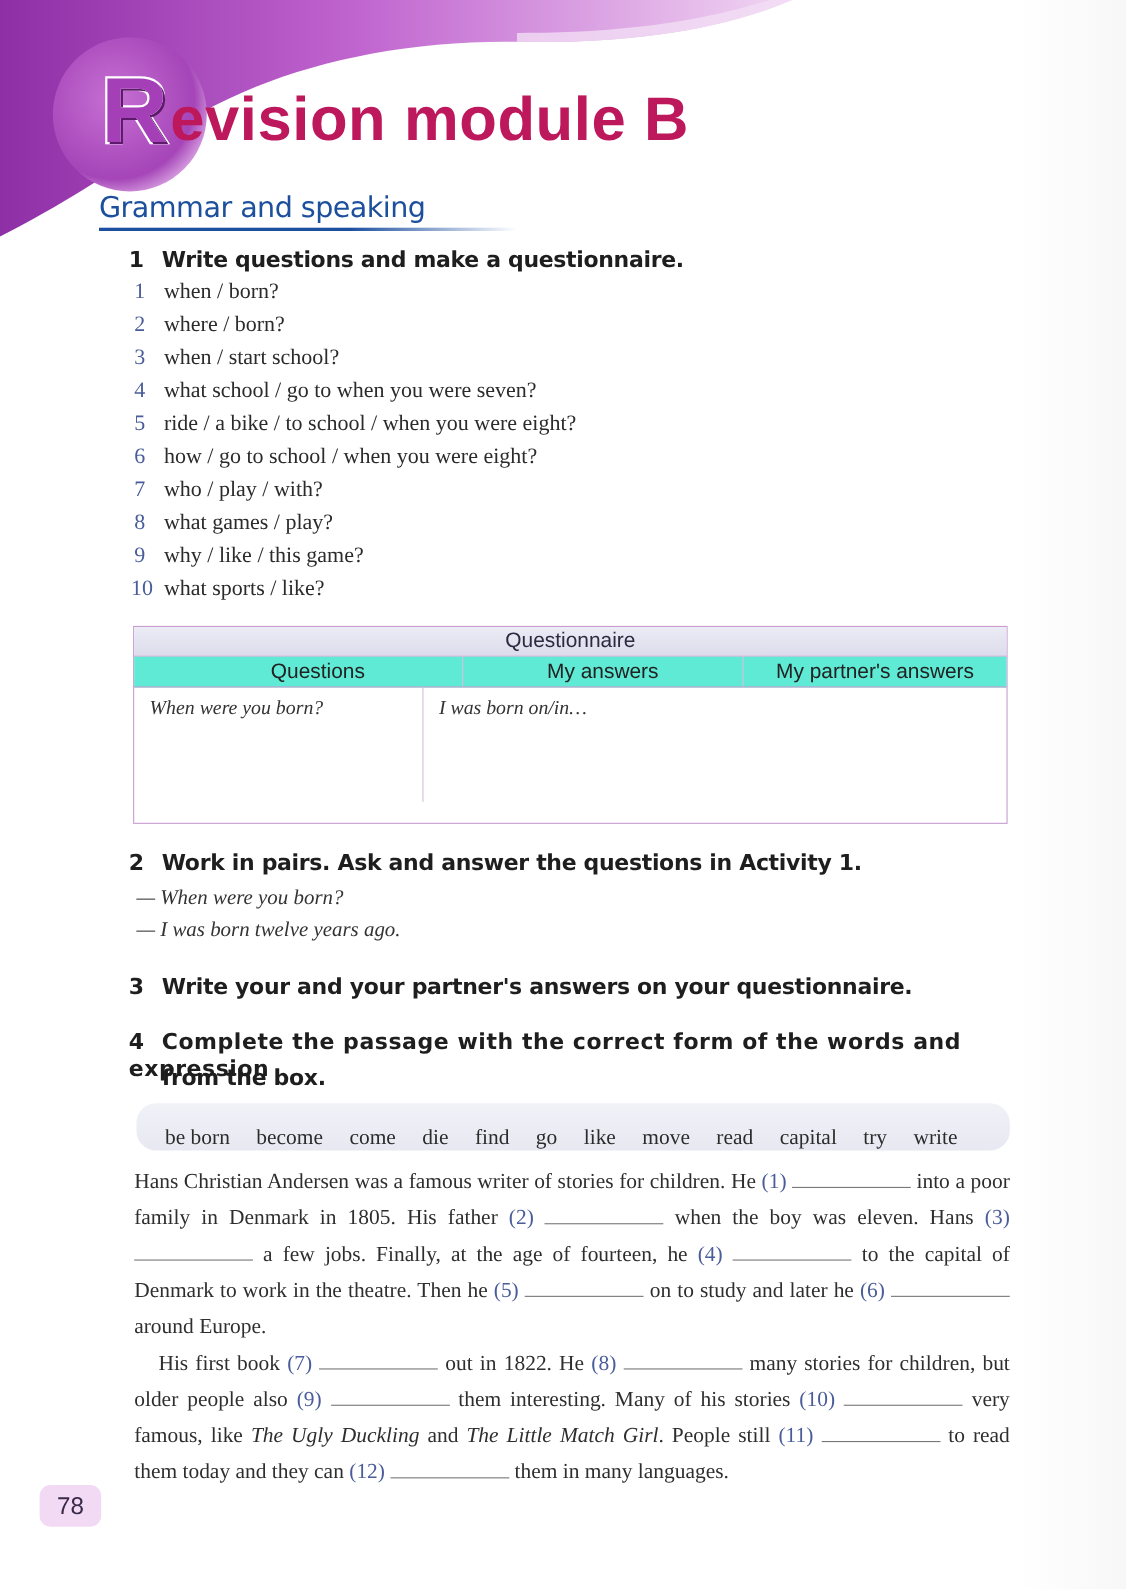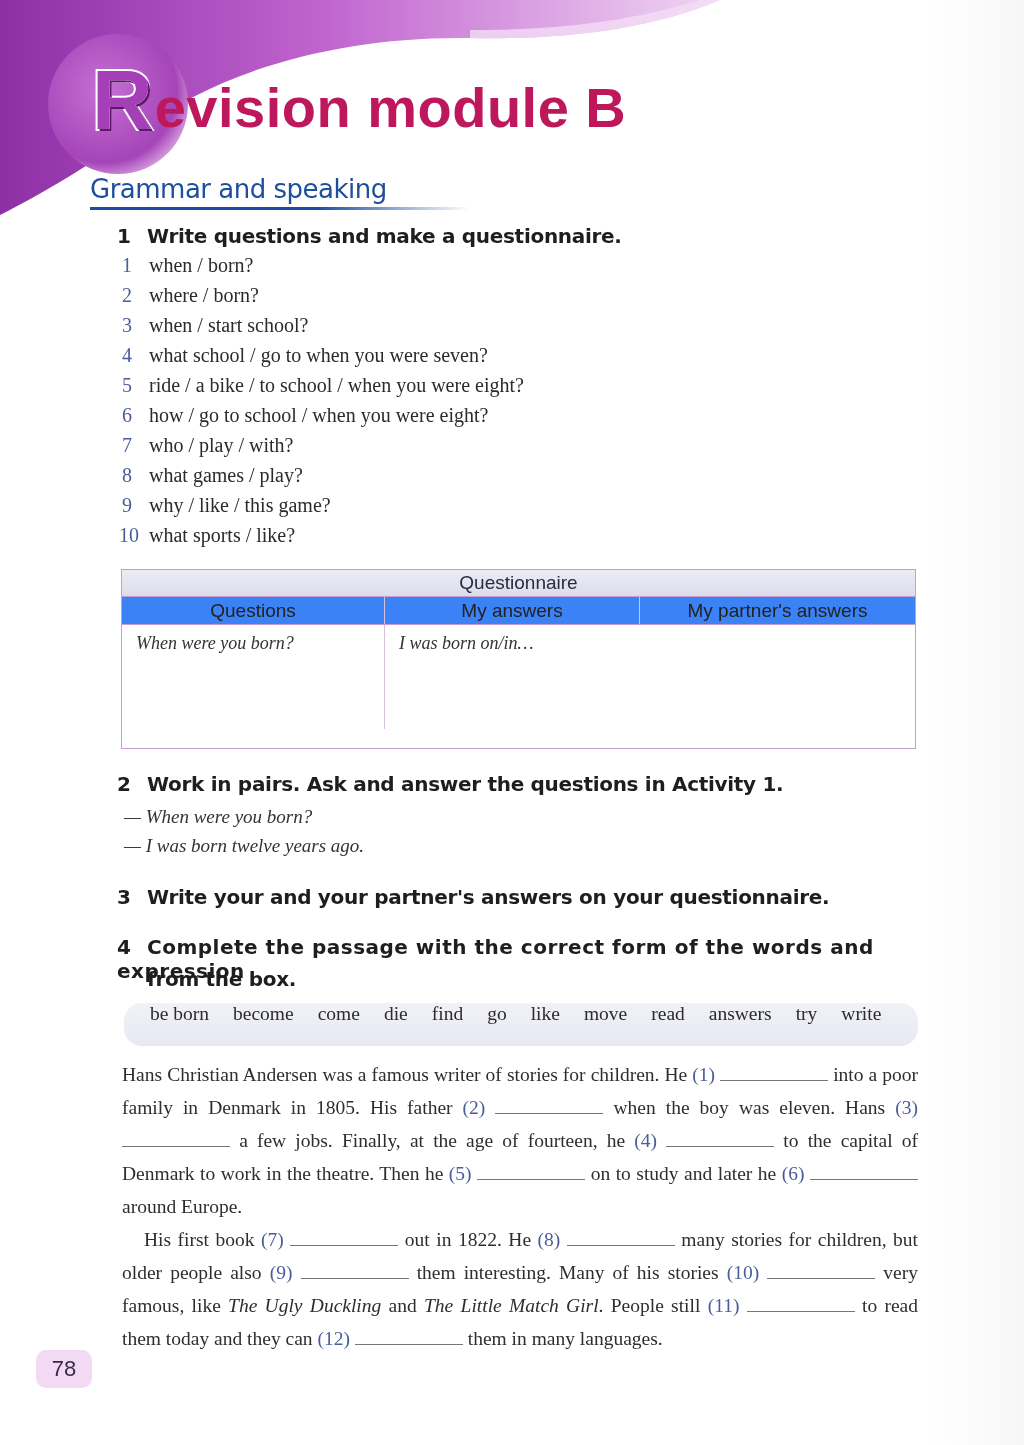--- a/index.html
+++ b/index.html
@@ -11,29 +11,29 @@
   .title-rest { font-family:Liberation Sans, sans-serif; font-weight:bold; font-size:56px; color:#be185d; letter-spacing:0.5px; line-height:1; position:relative; top:6px; }
   .section-title { position:absolute; left:90px; top:174px; font-family:"DejaVu Sans", sans-serif; font-size:26px; color:#1c4f9c; letter-spacing:-0.5px; }
   .section-rule { position:absolute; left:90px; top:207px; width:380px; height:3px; background:linear-gradient(90deg, #1d4fa0 0%, #1d4fa0 60%, rgba(29,79,160,0) 100%); }
   .act-head { position:absolute; left:92px; font-family:"DejaVu Sans", sans-serif; font-size:20px; color:#1e1e1e; font-weight:bold; letter-spacing:-0.3px;margin-left:25px; }
   .act-head .num { display:inline-block; width:30px; }
   .qlist { position:absolute; left:122px; top:250px; margin:0; padding:0; list-style:none; }
   .qlist li { height:30px; font-size:20px; line-height:30px; color:#2b2b2b; }
   .qlist .n { color:#4a5d9a; display:inline-block; width:27px; text-align:left; }
   .qtable { position:absolute; left:121px; top:569px; width:795px; height:180px; border:1.5px solid #c79dd0; box-sizing:border-box; }
   .qt-title { height:26px; background:linear-gradient(180deg,#ececf6,#dcdcec); border-bottom:1.5px solid #c79dd0; text-align:center; font-family:"Liberation Sans", sans-serif; font-size:19px; line-height:26px; color:#2a2a40; }
-  .qt-headrow { display:flex; height:27px; background:#3b82f6; border-bottom:1.5px solid #c79dd0; }
+  .qt-headrow { display:flex; height:27px; background:#5eead4; border-bottom:1.5px solid #c79dd0;padding-left:36px; }
   .qt-headrow div, .qt-bodyrow div { box-sizing:border-box; border-right:1.5px solid #d8bfe0; }
   .qt-headrow div:last-child, .qt-bodyrow div:last-child { border-right:none; }
   .qt-headrow div { text-align:center; font-family:"Liberation Sans", sans-serif; font-size:19px; line-height:27px; color:#222; }
   .qt-bodyrow { display:flex; height:104px; }
   .qt-bodyrow div { font-style:italic; font-size:18px; padding:8px 12px 0 14px; color:#333; }
   .c1 { width:263px; } .c2 { width:255px; } .c3 { flex:1; }
   .dialog { position:absolute; left:124px; font-style:italic; font-size:19px; color:#333; }
-  .wordbox { position:absolute; left:124px; top:1003px; width:794px; height:43px; background:linear-gradient(180deg,#f1f1f8,#e8e8f2); border-radius:18px; display:flex; align-items:flex-start; padding-left:26px; box-sizing:border-box; }
+  .wordbox { position:absolute; left:124px; top:1003px; width:794px; height:43px; background:linear-gradient(180deg,#f1f1f8,#e8e8f2); border-radius:18px; display:flex; align-items:flex-end; padding-left:26px; box-sizing:border-box; }
   .wordbox span { font-size:19.5px; color:#2b2b2b; margin-right:24px; }
   .passage { position:absolute; left:122px; top:1058px; width:796px; font-size:19.5px; line-height:33px; color:#2e2e2e; text-align:justify; }
   .passage p { margin:0; }
   .passage .indent { text-indent:22px; }
   .gn { color:#4a5d9a; }
   .blank { display:inline-block; width:108px; border-bottom:1px solid #777; height:14px; vertical-align:baseline; }
   .page-num { position:absolute; left:36px; top:1350px; width:56px; height:38px; background:#f3daf4; border-radius:10px; font-family:"Liberation Sans", sans-serif; font-size:22px; line-height:38px; text-align:center; color:#3a2a4a; }
 </style>
 </head>
 <body>
@@ -112,21 +112,21 @@
 <div class="wordbox">
   <span>be born</span>
   <span>become</span>
   <span>come</span>
   <span>die</span>
   <span>find</span>
   <span>go</span>
   <span>like</span>
   <span>move</span>
   <span>read</span>
-  <span>answers</span>
+  <span>capital</span>
   <span>try</span>
   <span>write</span>
 </div>
 
 <div class="passage">
   <p>
     <span>Hans Christian Andersen was a famous writer of stories for children. He </span><span class="gn">(1)</span> <span class="blank"></span><span> into a poor family in Denmark in 1805. His father </span><span class="gn">(2)</span> <span class="blank"></span><span> when the boy was eleven. Hans </span><span class="gn">(3)</span> <span class="blank"></span><span> a few jobs. Finally, at the age of fourteen, he </span><span class="gn">(4)</span> <span class="blank"></span><span> to the capital of Denmark to work in the theatre. Then he </span><span class="gn">(5)</span> <span class="blank"></span><span> on to study and later he </span><span class="gn">(6)</span> <span class="blank"></span><span> around Europe.</span>
   </p>
   <p class="indent">
     <span>His first book </span><span class="gn">(7)</span> <span class="blank"></span><span> out in 1822. He </span><span class="gn">(8)</span> <span class="blank"></span><span> many stories for children, but older people also </span><span class="gn">(9)</span> <span class="blank"></span><span> them interesting. Many of his stories </span><span class="gn">(10)</span> <span class="blank"></span><span> very famous, like </span><i>The Ugly Duckling</i><span> and </span><i>The Little Match Girl</i><span>. People still </span><span class="gn">(11)</span> <span class="blank"></span><span> to read them today and they can </span><span class="gn">(12)</span> <span class="blank"></span><span> them in many languages.</span>

